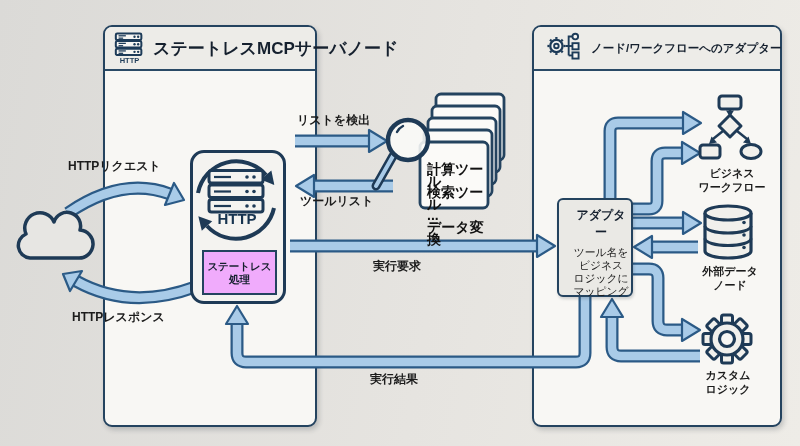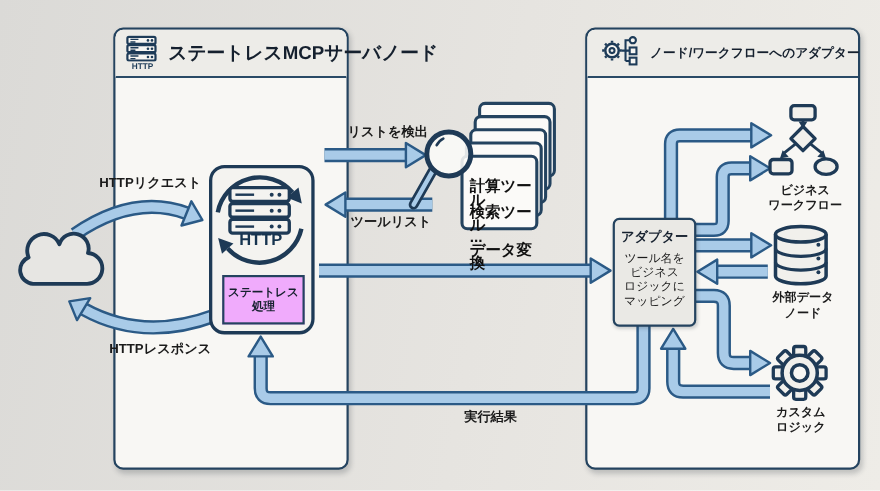--- a/index.html
+++ b/index.html
@@ -28,26 +28,26 @@
   
   .box{position:absolute;z-index:3;box-sizing:border-box;}
   #server-box{left:190px;top:150px;width:96px;height:154px;background:#f4f3f0;
               border:3.5px solid #1e3a56;border-radius:14px;}
   #process-box{position:absolute;left:9px;top:97px;width:71px;height:41px;
                background:#f0abfc;border:2px solid #24435f;border-radius:0;
                display:flex;align-items:center;justify-content:center;
                font-size:10.5px;font-weight:600;line-height:13px;color:#15202e;text-align:center;}
   #adapter-box{left:557px;top:198px;width:76px;height:99px;background:#eae9e5;
                border:2.5px solid #24435f;border-radius:6px;text-align:center;
-               box-shadow:1px 2px 3px rgba(40,50,60,.2);}
+               box-shadow:1px 2px 3px rgba(40,50,60,.2);padding-left:12px;}
   #adapter-box .t{font-size:12px;font-weight:bold;color:#15202e;margin-top:7px;}
   #adapter-box .b{font-size:10.8px;font-weight:500;line-height:13px;color:#1b1b1b;margin-top:5px;text-align:center;}
 
   
-  .lbl{position:absolute;z-index:5;font-size:12px;font-weight:600;color:#1b1b1b;text-align:right;}
+  .lbl{position:absolute;z-index:5;font-size:12px;font-weight:600;color:#1b1b1b;text-align:left;}
   .nl{position:absolute;z-index:5;font-size:11px;font-weight:600;line-height:13.5px;
       color:#1b1b1b;text-align:center;}
   .ml{white-space:pre-line;}
   #http-center{position:absolute;left:206px;top:210px;width:62px;z-index:5;
                font-size:15px;font-weight:bold;color:#16334f;text-align:center;}
   #doc-text{position:absolute;left:427px;top:164px;width:60px;z-index:5;
             font-size:14px;font-weight:600;line-height:11.6px;color:#111;text-align:left;}
 </style>
 </head>
 <body>
@@ -291,20 +291,21 @@
       <circle cx="727" cy="339" r="7.5" fill="#f8f7f4" stroke="#1e3a56" stroke-width="3.2"></circle>
     </g>
   </svg>
 
   <div class="lbl" style="left:68px;top:158px;width:115px;">HTTPリクエスト</div>
   <div class="lbl" style="left:72px;top:309px;width:120px;">HTTPレスポンス</div>
 
   <div class="lbl" style="left:297px;top:112px;width:92px;">リストを検出</div>
   <div class="lbl" style="left:300px;top:193px;width:92px;">ツールリスト</div>
 
+  <div class="lbl" style="left:373px;top:258px;width:100px;">実行要求</div>
   <div class="lbl" style="left:370px;top:371px;width:100px;">実行結果</div>
 
   <div id="http-center">HTTP</div>
 
   <div id="doc-text" class="ml">計算ツール
 検索ツール
 ...
 データ変換</div>
 
   <div class="nl ml" style="left:688px;top:167px;width:88px;">ビジネス

